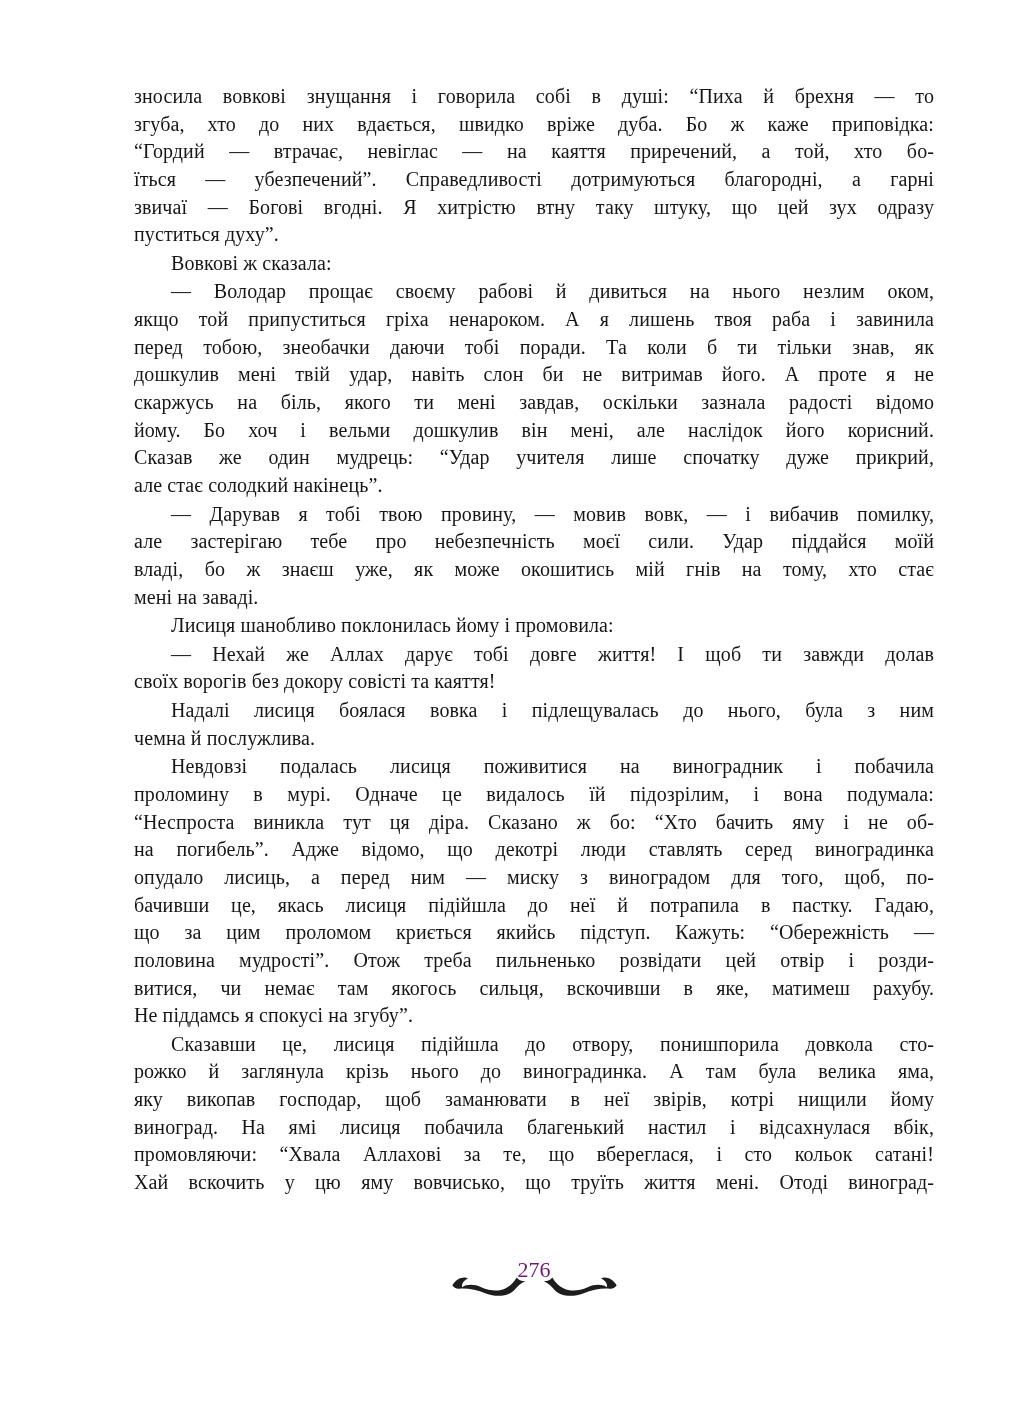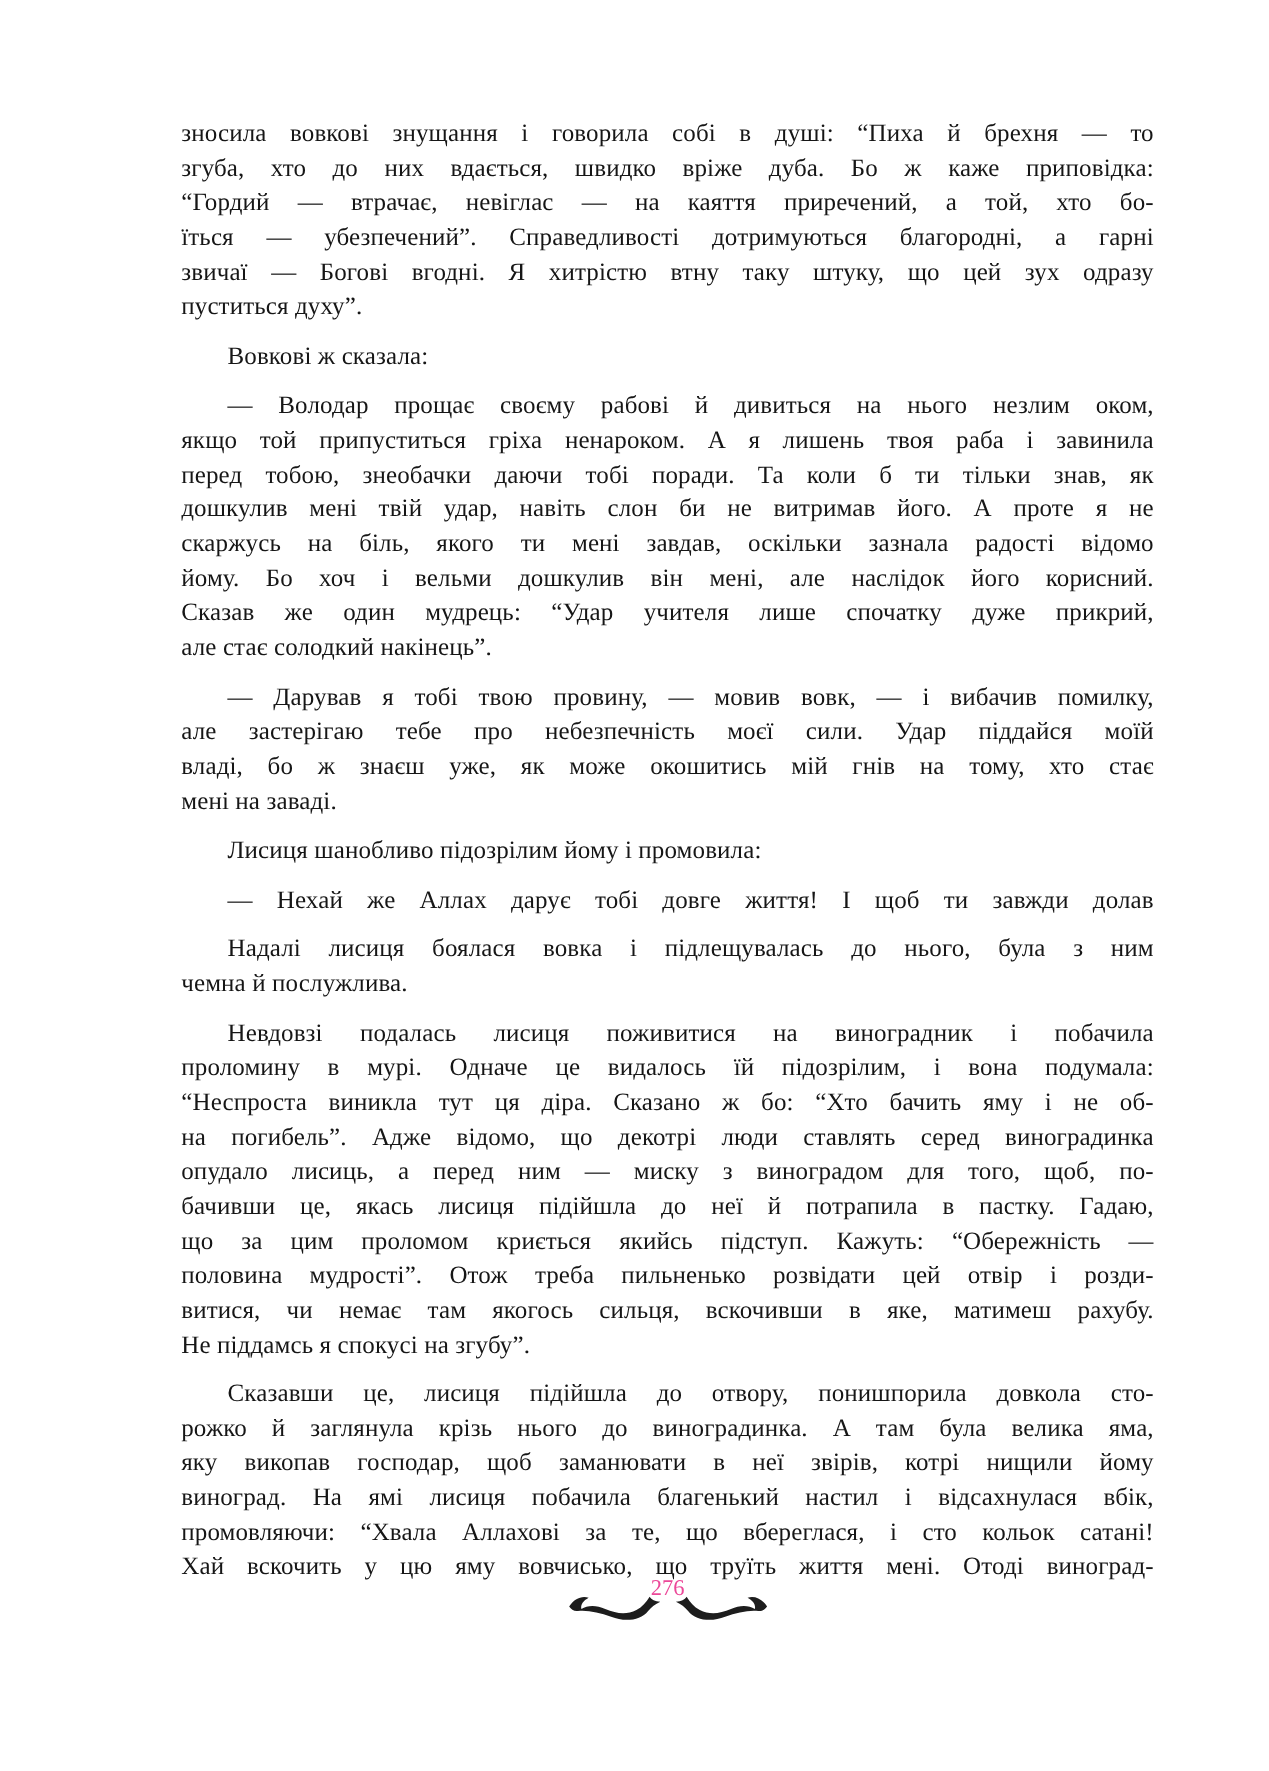--- a/index.html
+++ b/index.html
@@ -18,21 +18,21 @@
   }
   .text-block {
     position: absolute;
     left: 133px;
     top: 82px;
     width: 802px;
     font-size: 20px;
     line-height: 27.65px;
   }
   .paragraph {
-    margin: 12px;
+    margin: 1px;
     padding: 0;
   }
   .line {
     text-align: justify;
     text-align-last: justify;
     max-height: 27.65px;
     overflow: hidden;
     letter-spacing: 0.1px;
   }
   .line.last {
@@ -45,23 +45,23 @@
   .page-footer {
     position: absolute;
     left: 133px;
     top: 1258px;
     width: 802px;
     display: flex;
     justify-content: center;
     align-items: flex-start;
   }
   .page-number {
-    font-size: 18px;
+    font-size: 22px;
     line-height: 24px;
-    color: #ec4899;
+    color: #701a75;
     padding: 0 2px;
   }
   .flourish {
     width: 78px;
     height: 30px;
     fill: #1d1d1d;
     transform: translateY(13px);
   }
   .flourish.left  { margin-right: -12px; }
   .flourish.right { margin-left: -12px; }
@@ -93,24 +93,25 @@
         <div class="line">Сказав же один мудрець: “Удар учителя лише спочатку дуже прикрий,</div>
         <div class="line last">але стає солодкий накінець”.</div>
       </div>
       <div class="paragraph">
         <div class="line indent">— Дарував я тобі твою провину, — мовив вовк, — і вибачив помилку,</div>
         <div class="line">але застерігаю тебе про небезпечність моєї сили. Удар піддайся моїй</div>
         <div class="line">владі, бо ж знаєш уже, як може окошитись мій гнів на тому, хто стає</div>
         <div class="line last">мені на заваді.</div>
       </div>
       <div class="paragraph">
-        <div class="line indent last">Лисиця шанобливо підозрілим йому і промовила:</div>
+        <div class="line indent last">Лисиця шанобливо поклонилась йому і промовила:</div>
       </div>
       <div class="paragraph">
         <div class="line indent">— Нехай же Аллах дарує тобі довге життя! І щоб ти завжди долав</div>
+        <div class="line last">своїх ворогів без докору совісті та каяття!</div>
       </div>
       <div class="paragraph">
         <div class="line indent">Надалі лисиця боялася вовка і підлещувалась до нього, була з ним</div>
         <div class="line last">чемна й послужлива.</div>
       </div>
       <div class="paragraph">
         <div class="line indent">Невдовзі подалась лисиця поживитися на виноградник і побачила</div>
         <div class="line">проломину в мурі. Одначе це видалось їй підозрілим, і вона подумала:</div>
         <div class="line">“Неспроста виникла тут ця діра. Сказано ж бо: “Хто бачить яму і не об-</div>
         <div class="line">на погибель”. Адже відомо, що декотрі люди ставлять серед виноградинка</div>

